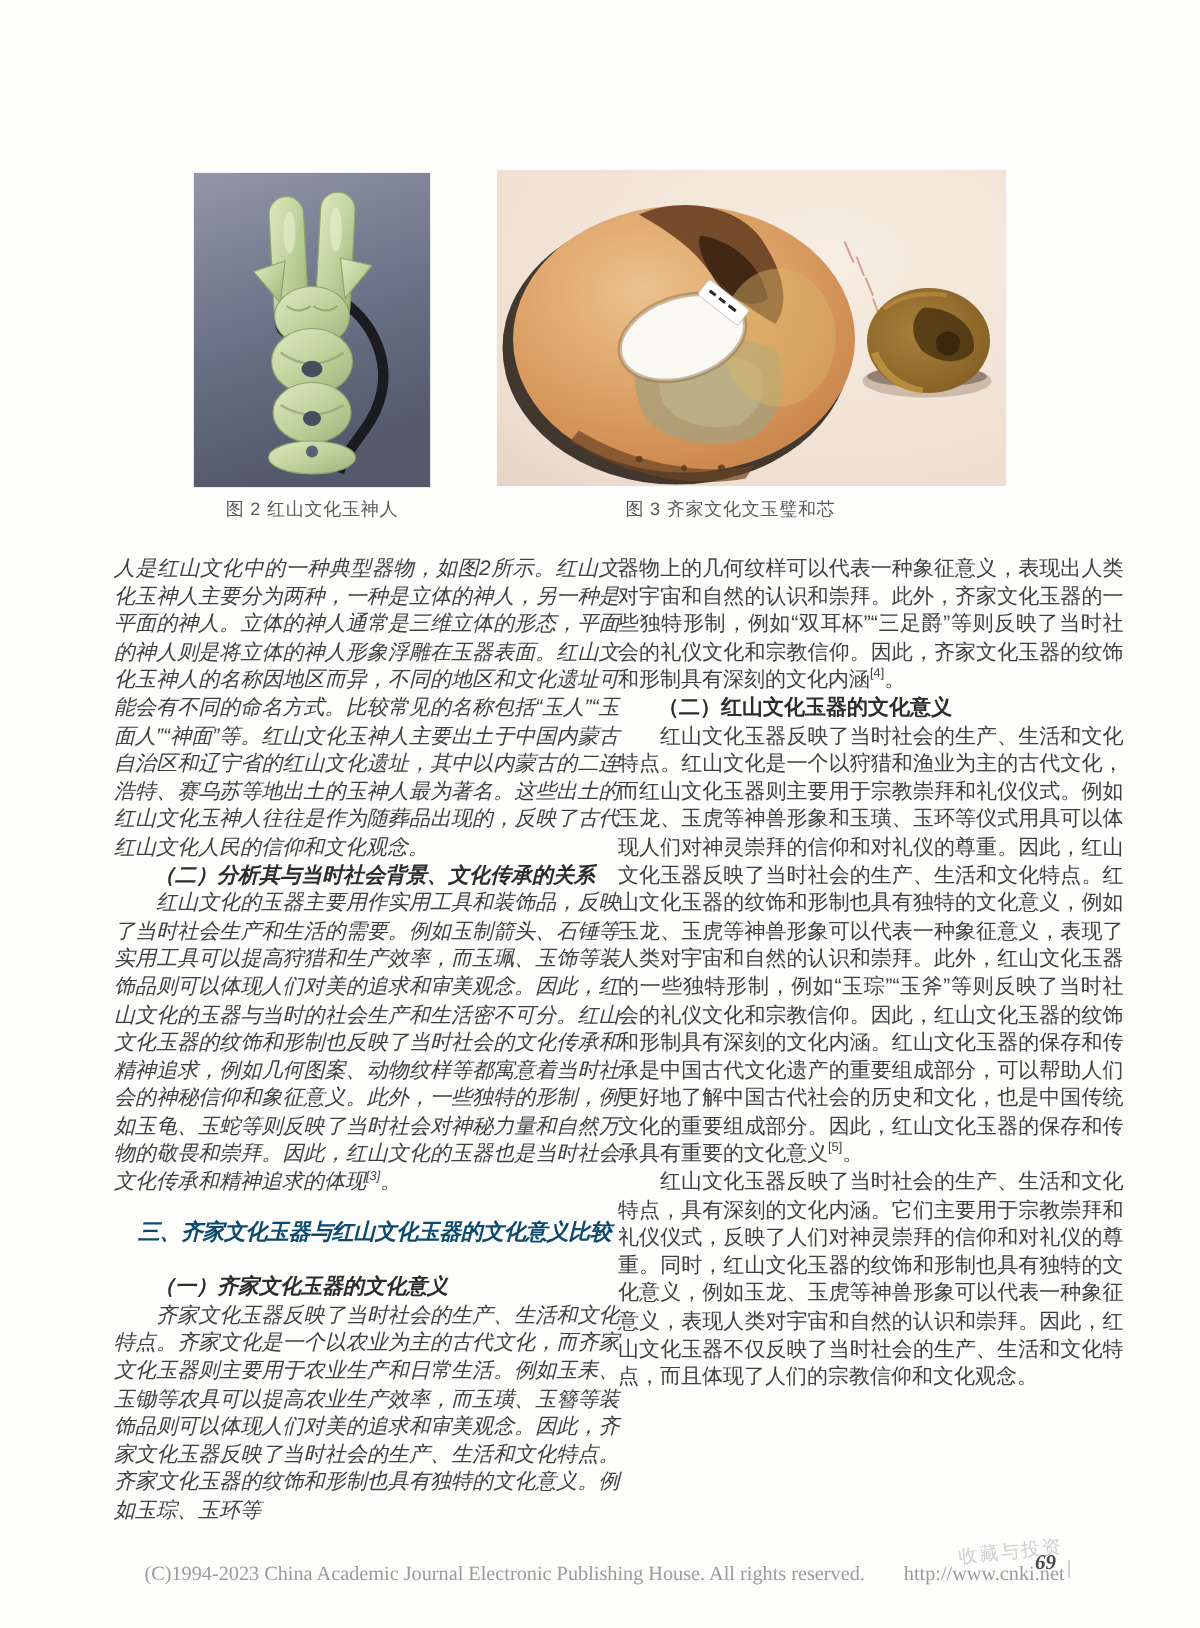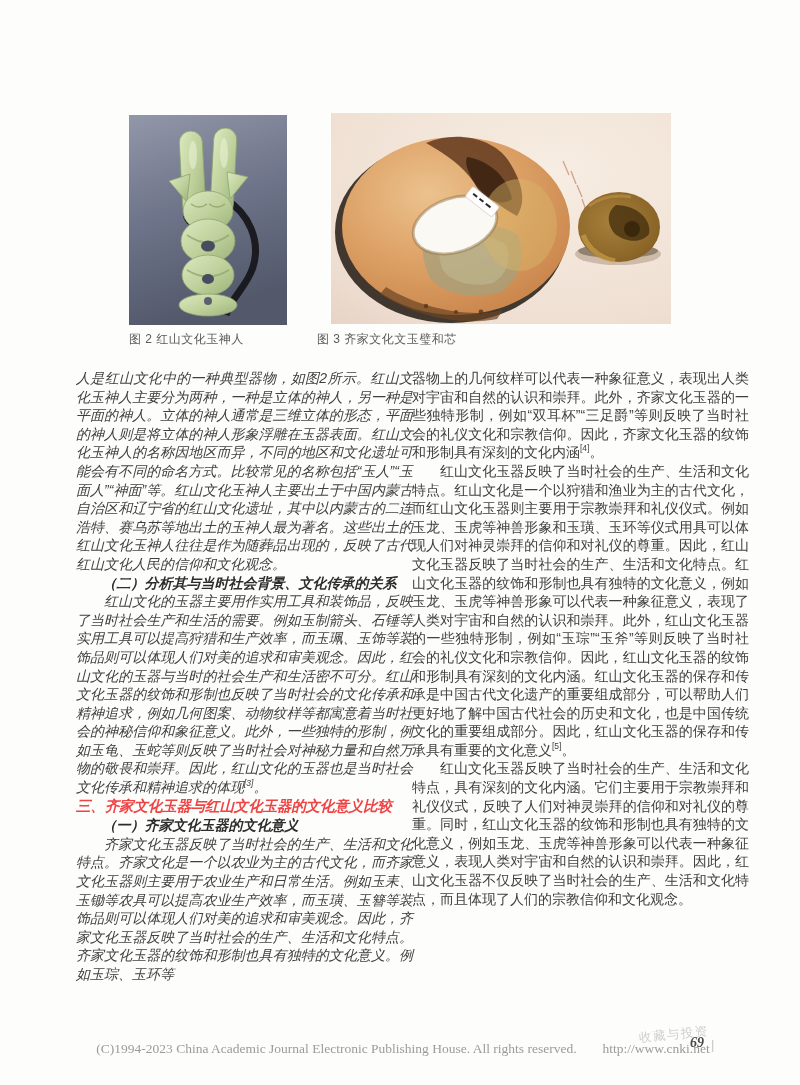--- a/index.html
+++ b/index.html
@@ -10,38 +10,38 @@
     font-family:"Liberation Sans","DejaVu Sans",sans-serif;
   }
   .page{position:absolute;inset:0;}
   
   .photo{position:absolute;overflow:hidden;}
   .photo svg{display:block;width:100%;height:100%;}
   #photo1{left:129px;top:115px;width:158px;height:210px;}
   #photo2{left:331px;top:113px;width:340px;height:211px;}
   .caption{
     position:absolute;top:331px;height:16px;
-    font-size:12px;color:#5a5a5a;text-align:left;line-height:16px;
+    font-size:12px;color:#5a5a5a;text-align:center;line-height:16px;
     letter-spacing:.5px;
   }
   #cap1{left:129px;width:158px;}
   #cap2{left:317px;width:340px;}
   
   .col{
     position:absolute;top:369px;width:337px;
     font-size:14px;line-height:18.6px;color:#404040;
     text-align:justify;
   }
   #col-left{left:76px;font-style:italic;}
   #col-right{left:412px;}
   .col .p{margin:0;text-align:justify;}
   .col .p.ind{text-indent:2em;}
   .col .h3{margin:0;font-weight:bold;color:#2d2d2d;text-indent:1.9em;text-align:left;}
   .col .h2{
-    margin:0;font-weight:bold;color:#ef4444;
+    margin:16px;font-weight:bold;color:#0c4a6e;
     font-size:14.6px;letter-spacing:-0.25px;white-space:nowrap;
     line-height:19.5px;text-align:left;
   }
   .col sup{font-size:8.5px;line-height:0;vertical-align:super;}
   
   .footer-line{
     position:absolute;left:23px;top:1041px;width:760px;
     font-family:"Liberation Serif","DejaVu Serif",serif;
     font-size:13.5px;color:#9b9b9b;white-space:nowrap;text-align:center;
   }
@@ -175,20 +175,21 @@
   <div class="col" id="col-left">
       <div class="p">人是红山文化中的一种典型器物，如图2所示。红山文化玉神人主要分为两种，一种是立体的神人，另一种是平面的神人。立体的神人通常是三维立体的形态，平面的神人则是将立体的神人形象浮雕在玉器表面。红山文化玉神人的名称因地区而异，不同的地区和文化遗址可能会有不同的命名方式。比较常见的名称包括“玉人”“玉面人”“神面”等。红山文化玉神人主要出土于中国内蒙古自治区和辽宁省的红山文化遗址，其中以内蒙古的二连浩特、赛乌苏等地出土的玉神人最为著名。这些出土的红山文化玉神人往往是作为随葬品出现的，反映了古代红山文化人民的信仰和文化观念。</div>
       <div class="h3">（二）分析其与当时社会背景、文化传承的关系</div>
       <div class="p ind">红山文化的玉器主要用作实用工具和装饰品，反映了当时社会生产和生活的需要。例如玉制箭头、石锤等实用工具可以提高狩猎和生产效率，而玉珮、玉饰等装饰品则可以体现人们对美的追求和审美观念。因此，红山文化的玉器与当时的社会生产和生活密不可分。红山文化玉器的纹饰和形制也反映了当时社会的文化传承和精神追求，例如几何图案、动物纹样等都寓意着当时社会的神秘信仰和象征意义。此外，一些独特的形制，例如玉龟、玉蛇等则反映了当时社会对神秘力量和自然万物的敬畏和崇拜。因此，红山文化的玉器也是当时社会文化传承和精神追求的体现<sup>[3]</sup>。</div>
       <div class="h2">三、齐家文化玉器与红山文化玉器的文化意义比较</div>
       <div class="h3">（一）齐家文化玉器的文化意义</div>
       <div class="p ind">齐家文化玉器反映了当时社会的生产、生活和文化特点。齐家文化是一个以农业为主的古代文化，而齐家文化玉器则主要用于农业生产和日常生活。例如玉耒、玉锄等农具可以提高农业生产效率，而玉璜、玉簪等装饰品则可以体现人们对美的追求和审美观念。因此，齐家文化玉器反映了当时社会的生产、生活和文化特点。齐家文化玉器的纹饰和形制也具有独特的文化意义。例如玉琮、玉环等</div>
     </div>
   <div class="col" id="col-right">
       <div class="p">器物上的几何纹样可以代表一种象征意义，表现出人类对宇宙和自然的认识和崇拜。此外，齐家文化玉器的一些独特形制，例如“双耳杯”“三足爵”等则反映了当时社会的礼仪文化和宗教信仰。因此，齐家文化玉器的纹饰和形制具有深刻的文化内涵<sup>[4]</sup>。</div>
+      <div class="h3">（二）红山文化玉器的文化意义</div>
       <div class="p ind">红山文化玉器反映了当时社会的生产、生活和文化特点。红山文化是一个以狩猎和渔业为主的古代文化，而红山文化玉器则主要用于宗教崇拜和礼仪仪式。例如玉龙、玉虎等神兽形象和玉璜、玉环等仪式用具可以体现人们对神灵崇拜的信仰和对礼仪的尊重。因此，红山文化玉器反映了当时社会的生产、生活和文化特点。红山文化玉器的纹饰和形制也具有独特的文化意义，例如玉龙、玉虎等神兽形象可以代表一种象征意义，表现了人类对宇宙和自然的认识和崇拜。此外，红山文化玉器的一些独特形制，例如“玉琮”“玉斧”等则反映了当时社会的礼仪文化和宗教信仰。因此，红山文化玉器的纹饰和形制具有深刻的文化内涵。红山文化玉器的保存和传承是中国古代文化遗产的重要组成部分，可以帮助人们更好地了解中国古代社会的历史和文化，也是中国传统文化的重要组成部分。因此，红山文化玉器的保存和传承具有重要的文化意义<sup>[5]</sup>。</div>
       <div class="p ind">红山文化玉器反映了当时社会的生产、生活和文化特点，具有深刻的文化内涵。它们主要用于宗教崇拜和礼仪仪式，反映了人们对神灵崇拜的信仰和对礼仪的尊重。同时，红山文化玉器的纹饰和形制也具有独特的文化意义，例如玉龙、玉虎等神兽形象可以代表一种象征意义，表现人类对宇宙和自然的认识和崇拜。因此，红山文化玉器不仅反映了当时社会的生产、生活和文化特点，而且体现了人们的宗教信仰和文化观念。</div>
     </div>
 
   <div class="footer-line"><span>(C)1994-2023 China Academic Journal Electronic Publishing House. All rights reserved.</span><span class="url">http://www.cnki.net</span></div>
   <div class="journal-name">收藏与投资</div>
   <div class="page-divider">|</div>
   <div class="page-number">69</div>
 
 </div>

